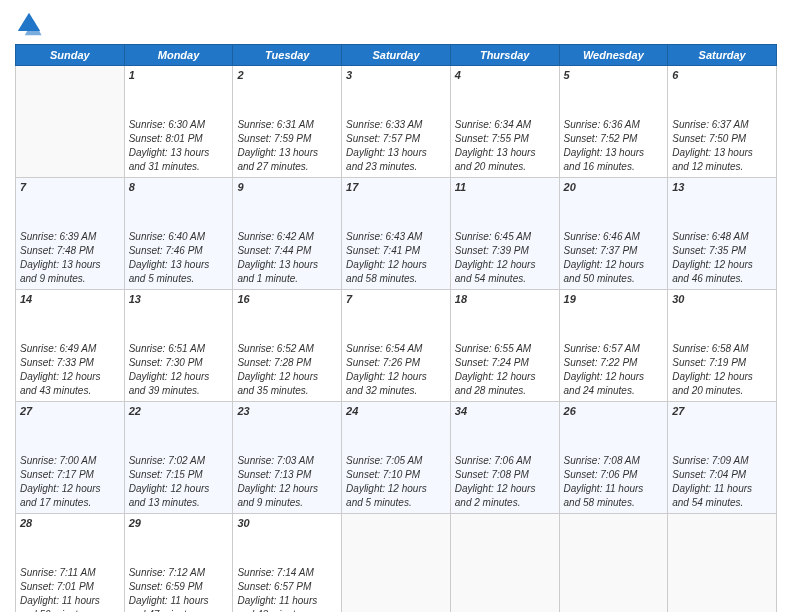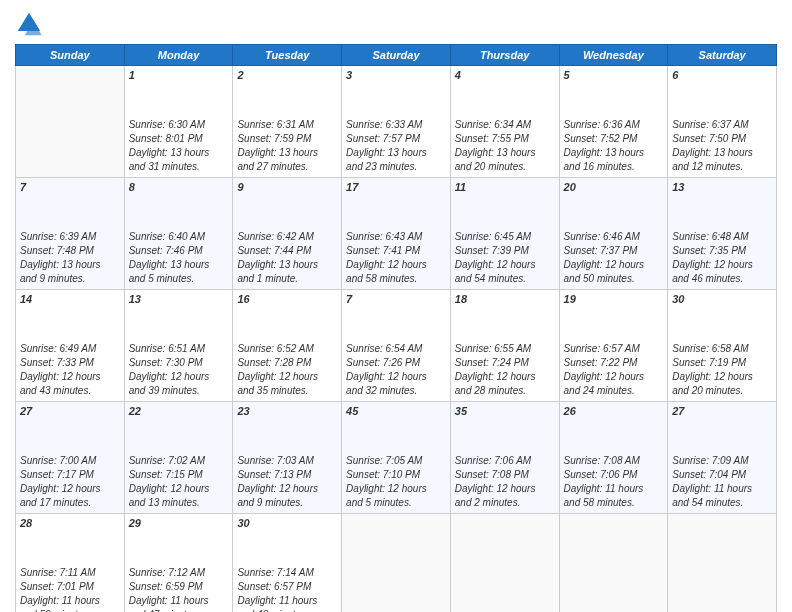--- a/index.html
+++ b/index.html
@@ -235,25 +235,25 @@
           </td>
           <td>
             <span class="day-num">22</span>
             <div class="cell-text">Sunrise: 7:02 AM<br>Sunset: 7:15 PM<br>Daylight: 12 hours<br>and 13 minutes.</div>
           </td>
           <td>
             <span class="day-num">23</span>
             <div class="cell-text">Sunrise: 7:03 AM<br>Sunset: 7:13 PM<br>Daylight: 12 hours<br>and 9 minutes.</div>
           </td>
           <td>
-            <span class="day-num">45</span>
+            <span class="day-num">24</span>
             <div class="cell-text">Sunrise: 7:05 AM<br>Sunset: 7:10 PM<br>Daylight: 12 hours<br>and 5 minutes.</div>
           </td>
           <td>
-            <span class="day-num">35</span>
+            <span class="day-num">34</span>
             <div class="cell-text">Sunrise: 7:06 AM<br>Sunset: 7:08 PM<br>Daylight: 12 hours<br>and 2 minutes.</div>
           </td>
           <td>
             <span class="day-num">26</span>
             <div class="cell-text">Sunrise: 7:08 AM<br>Sunset: 7:06 PM<br>Daylight: 11 hours<br>and 58 minutes.</div>
           </td>
           <td>
             <span class="day-num">27</span>
             <div class="cell-text">Sunrise: 7:09 AM<br>Sunset: 7:04 PM<br>Daylight: 11 hours<br>and 54 minutes.</div>
           </td>

